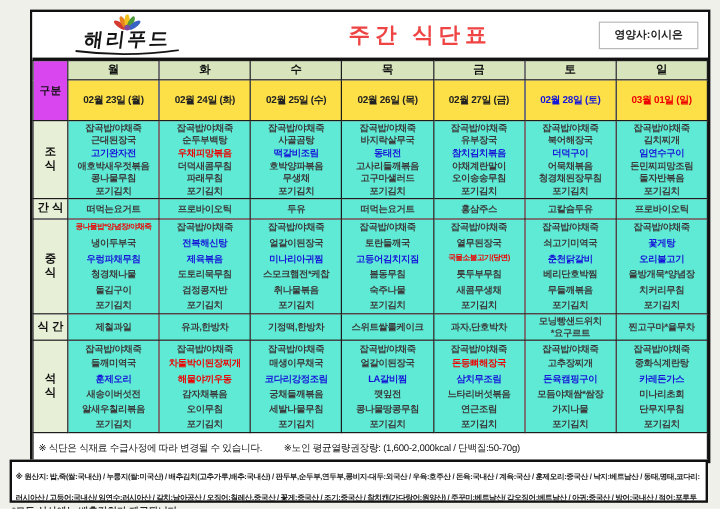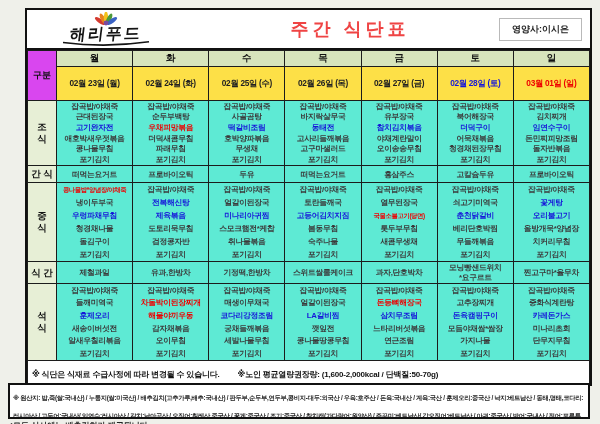--- a/index.html
+++ b/index.html
@@ -26,21 +26,21 @@
   .line { font-size:7.8px; font-weight:700; color:#3b3b3b; line-height:9px; white-space:nowrap; letter-spacing:-0.3px; }
   .line.small { font-size:6.4px; letter-spacing:-0.4px; }
   .line.blue { color:#1616d9; }
   .line.red { color:#ee0000; }
   tr.r-breakfast .cellwrap { height:64px; }
   tr.r-snack .cellwrap { height:16px; }
   tr.r-lunch .cellwrap { height:78px; }
   tr.r-sikgan .cellwrap { height:21px; }
   tr.r-dinner .cellwrap { height:76px; }
   td.notice { text-align:left; padding:2px 4px; height:15px; }
-  td.notice span { font-size:8px; font-weight:700; color:#111; letter-spacing:-0.2px;margin-top:44px; }
+  td.notice span { font-size:8px; font-weight:400; color:#111; letter-spacing:-0.2px;margin-top:44px; }
   td.notice .sp2 { margin-left:18px; }
   .kimchi-note { position:absolute; left:10px; top:372px; font-size:8px; font-weight:600; color:#222;margin-top:48px; }
   .origin-box { position:absolute; left:8px; top:383px; width:582px; height:36px; border:2px solid #111; background:#fff; padding:1px 3px; overflow:hidden; }
   .origin-box span { font-size:6.3px; font-weight:600; color:#222; line-height:8.2px; letter-spacing:-0.3px; word-break:break-all; }
 </style>
 </head>
 <body>
 
 <div class="page">
   <div class="sheet">

